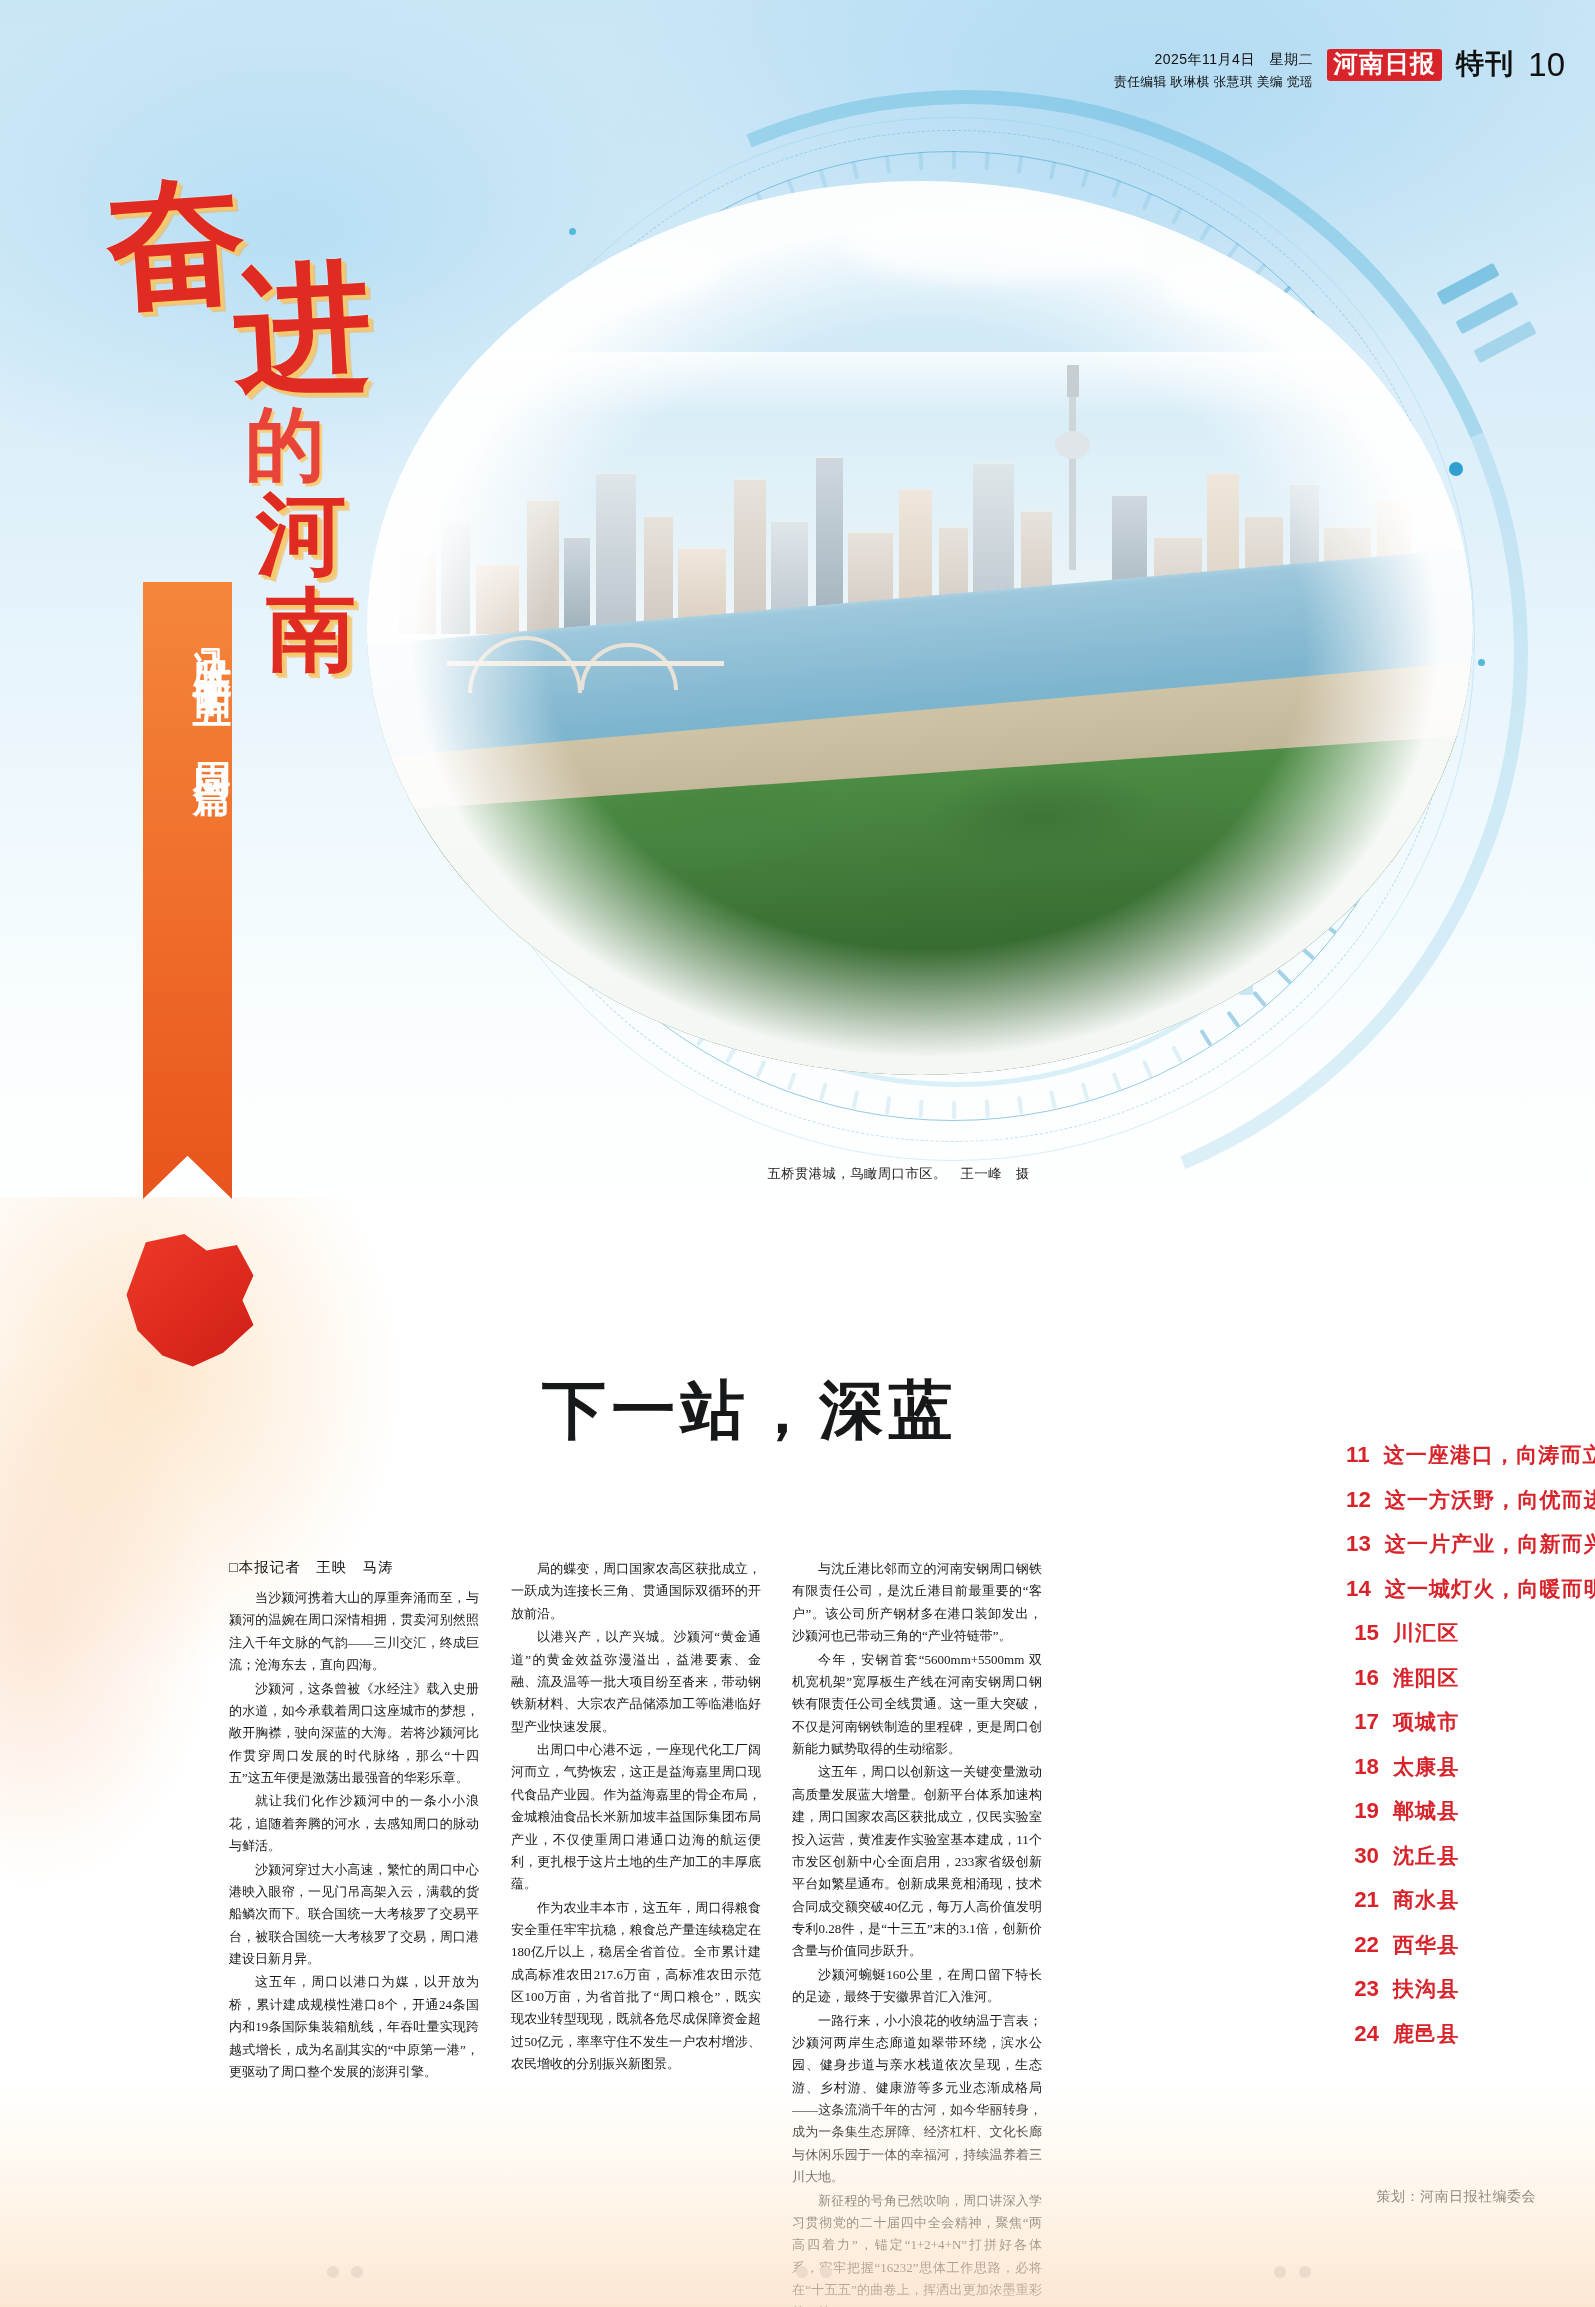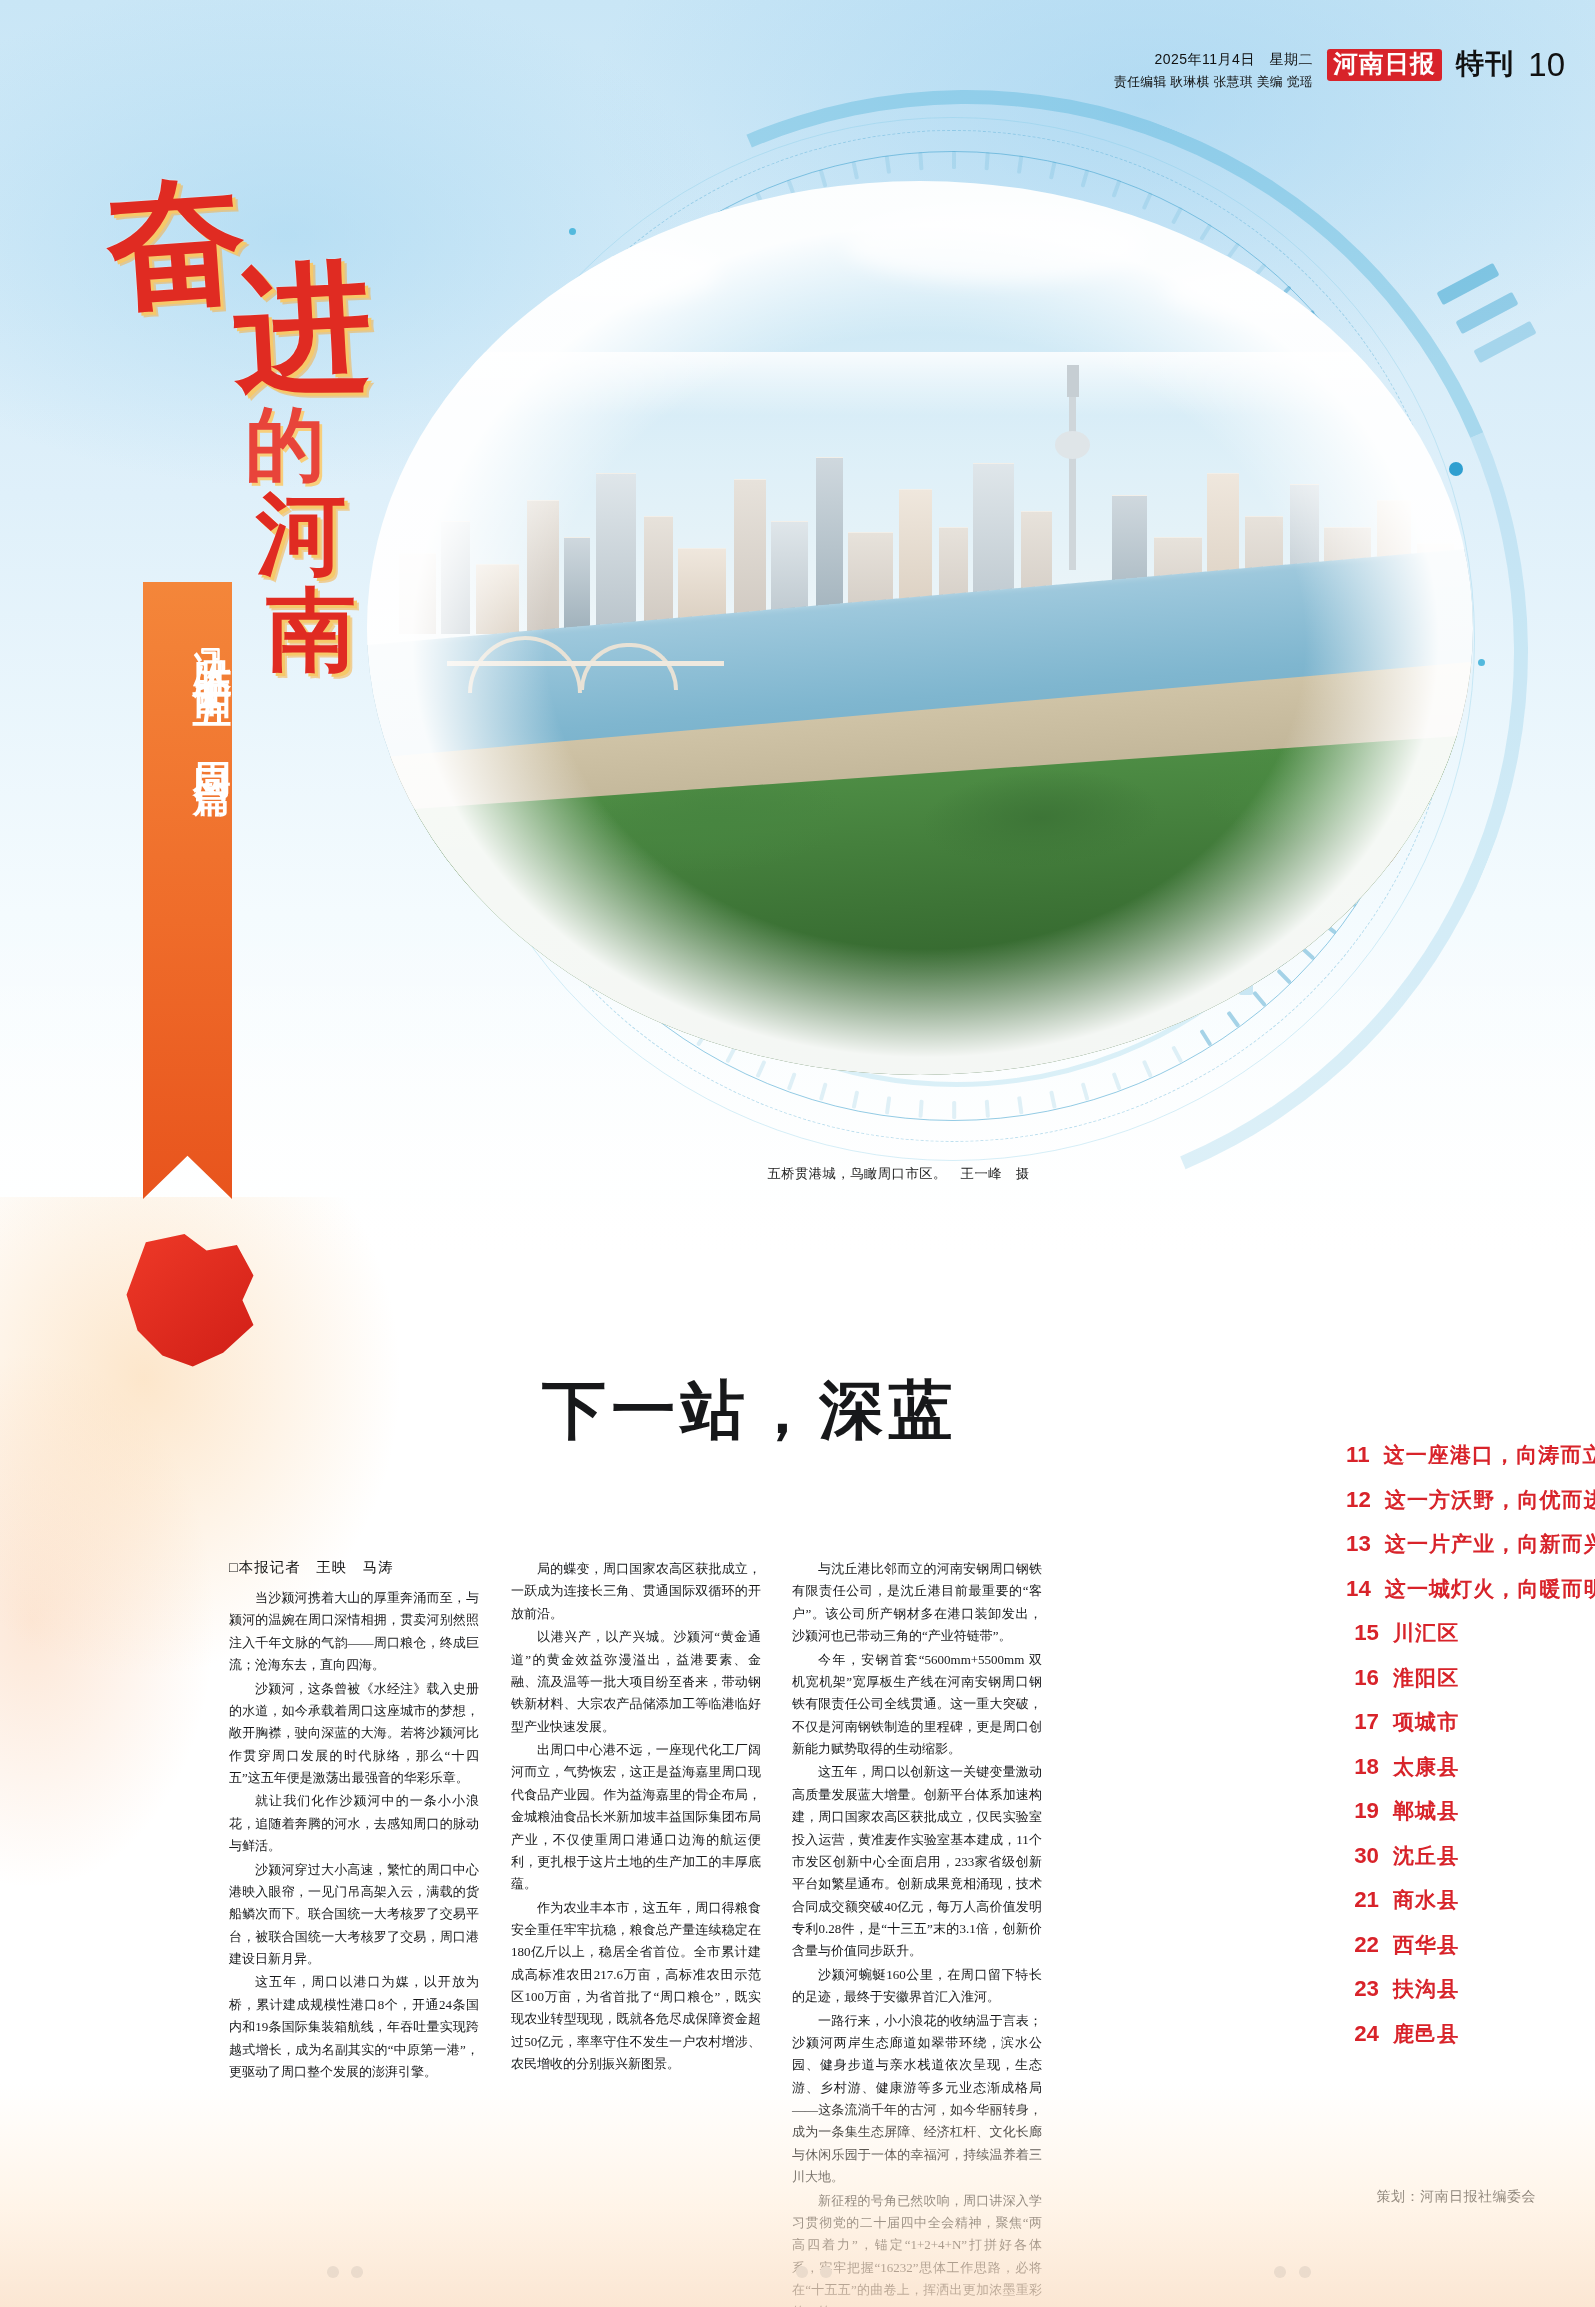--- a/index.html
+++ b/index.html
@@ -454,21 +454,21 @@
         <span></span>
         <span></span>
       </div>
   </div>
 
   <div class="headline">下一站，深蓝</div>
 
   <div class="byline">□本报记者　王映　马涛</div>
 
   <div class="col" id="c1">
-      <p>当沙颍河携着大山的厚重奔涌而至，与颍河的温婉在周口深情相拥，贯卖河别然照注入千年文脉的气韵——周口粮仓，终成巨流；沧海东去，直向四海。</p>
+      <p>当沙颍河携着大山的厚重奔涌而至，与颍河的温婉在周口深情相拥，贯卖河别然照注入千年文脉的气韵——三川交汇，终成巨流；沧海东去，直向四海。</p>
       <p>沙颍河，这条曾被《水经注》载入史册的水道，如今承载着周口这座城市的梦想，敞开胸襟，驶向深蓝的大海。若将沙颍河比作贯穿周口发展的时代脉络，那么“十四五”这五年便是激荡出最强音的华彩乐章。</p>
       <p>就让我们化作沙颍河中的一条小小浪花，追随着奔腾的河水，去感知周口的脉动与鲜活。</p>
       <p>沙颍河穿过大小高速，繁忙的周口中心港映入眼帘，一见门吊高架入云，满载的货船鳞次而下。联合国统一大考核罗了交易平台，被联合国统一大考核罗了交易，周口港建设日新月异。</p>
       <p>这五年，周口以港口为媒，以开放为桥，累计建成规模性港口8个，开通24条国内和19条国际集装箱航线，年吞吐量实现跨越式增长，成为名副其实的“中原第一港”，更驱动了周口整个发展的澎湃引擎。</p>
     </div>
   <div class="col" id="c2">
       <p>局的蝶变，周口国家农高区获批成立，一跃成为连接长三角、贯通国际双循环的开放前沿。</p>
       <p>以港兴产，以产兴城。沙颍河“黄金通道”的黄金效益弥漫溢出，益港要素、金融、流及温等一批大项目纷至沓来，带动钢铁新材料、大宗农产品储添加工等临港临好型产业快速发展。</p>
       <p>出周口中心港不远，一座现代化工厂阔河而立，气势恢宏，这正是益海嘉里周口现代食品产业园。作为益海嘉里的骨企布局，金城粮油食品长米新加坡丰益国际集团布局产业，不仅使重周口港通口边海的航运便利，更扎根于这片土地的生产加工的丰厚底蕴。</p>
       <p>作为农业丰本市，这五年，周口得粮食安全重任牢牢抗稳，粮食总产量连续稳定在180亿斤以上，稳居全省首位。全市累计建成高标准农田217.6万亩，高标准农田示范区100万亩，为省首批了“周口粮仓”，既实现农业转型现现，既就各危尽成保障资金超过50亿元，率率守住不发生一户农村增涉、农民增收的分别振兴新图景。</p>

